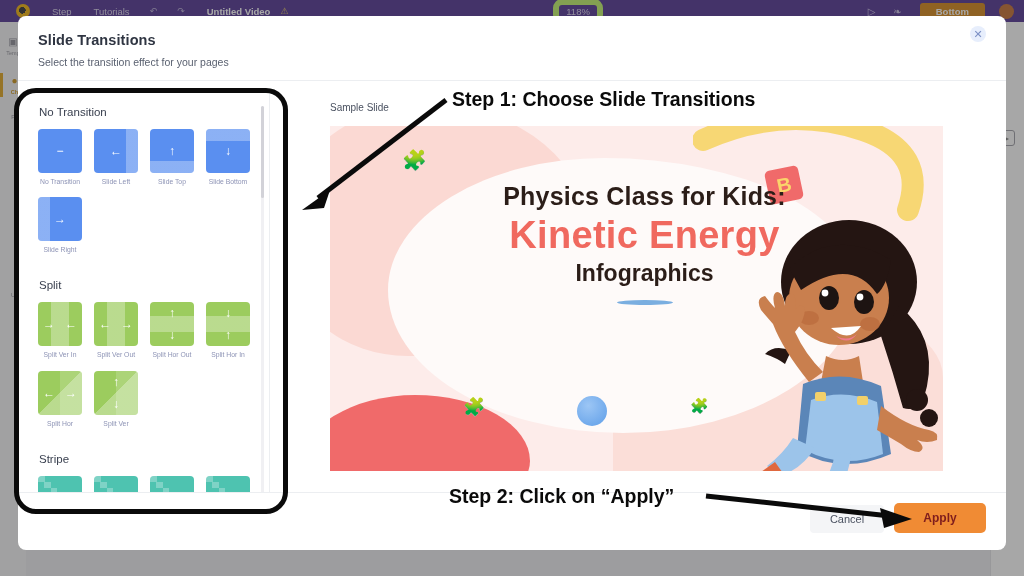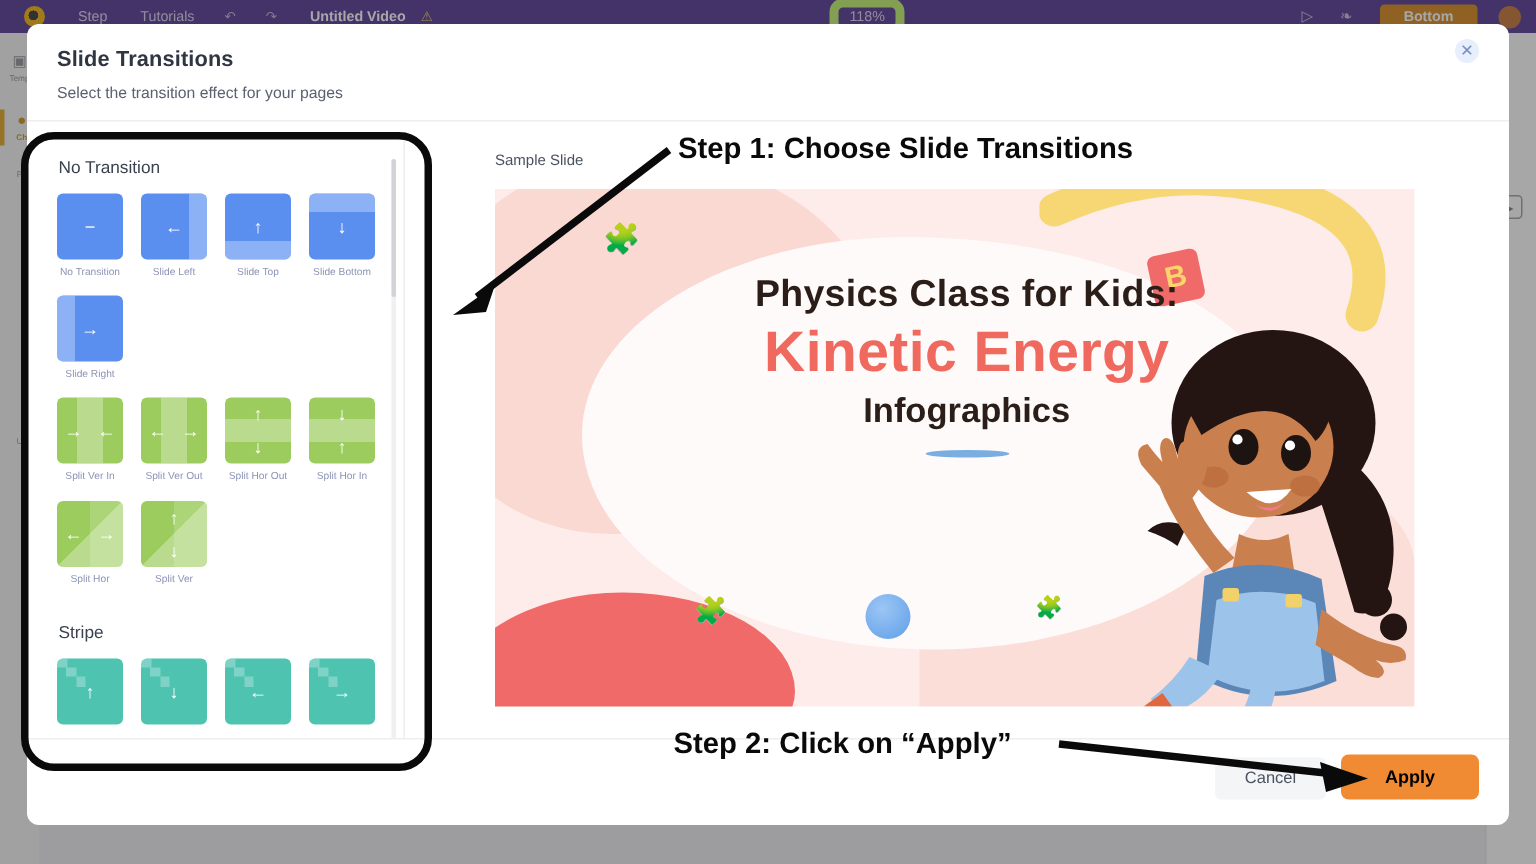--- a/index.html
+++ b/index.html
@@ -169,21 +169,21 @@
   
   .modal-foot { position: absolute; left: 0; right: 0; bottom: 0; height: 58px;
                 border-top: 1px solid #eceef1; }
   .btn-cancel {
     position: absolute; right: 122px; top: 12px; width: 74px; height: 28px;
     background: #f4f5f7; color: #4b5261; font-size: 11px; border: none;
     border-radius: 4px; cursor: pointer; font-family: inherit;
   }
   .btn-apply {
     position: absolute; right: 20px; top: 10px; width: 92px; height: 30px;
-    background: #f08b34; color: #000000; font-size: 12px; font-weight: bold;
+    background: #f08b34; color: #7f1d1d; font-size: 12px; font-weight: bold;
     border: none; border-radius: 5px; cursor: pointer; font-family: inherit;
   }
 
   
   .anno { position: absolute; font-weight: bold; color: #0a0a0a; z-index: 50; }
   #anno1 { left: 452px; top: 88px; font-size: 19.5px; }
   #anno2 { left: 449px; top: 485px; font-size: 19.5px; }
   #highlight-box {
     position: absolute; left: 14px; top: 88px; width: 274px; height: 426px;
     border: 5px solid #0a0a0a; border-radius: 22px; z-index: 49;
@@ -283,20 +283,21 @@
               <div class="tile-lbl">Slide Bottom</div>
             </div>
             <div class="tile">
               <div class="tile-sq" style="background: rgb(90, 143, 240);">
                 <div class="ov" style="background:linear-gradient(270deg,transparent 72%,rgba(255,255,255,.30) 72%)"></div>
                 <span class="arr">→</span>
               </div>
               <div class="tile-lbl">Slide Right</div>
             </div>
           </div>
+          <div class="group-title sp">Split</div>
           <div class="tiles">
             <div class="tile">
               <div class="tile-sq" style="background: rgb(156, 204, 94);">
                 <div class="ov" style="background:linear-gradient(90deg,transparent 30%,rgba(255,255,255,.30) 30% 70%,transparent 70%)"></div>
                 <div class="arr2">
                   <span>→</span>
                   <span>←</span>
                 </div>
               </div>
               <div class="tile-lbl">Split Ver In</div>

